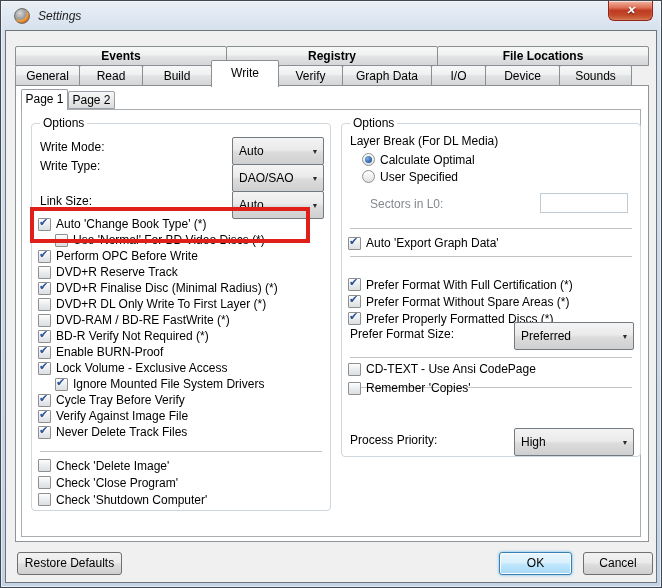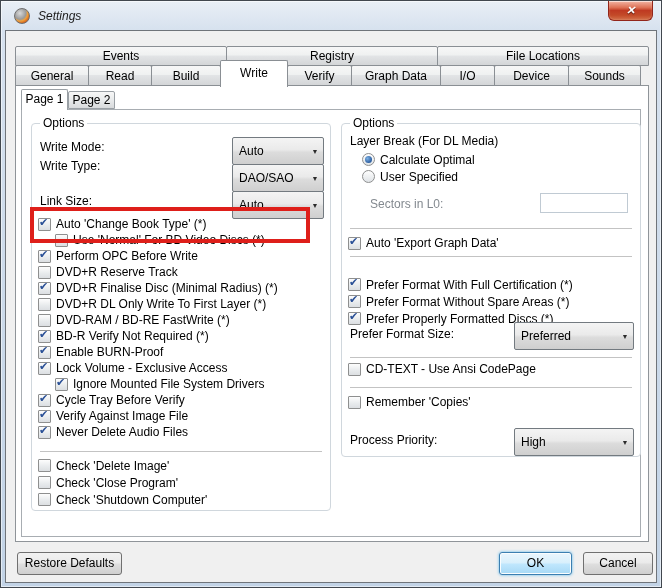--- a/index.html
+++ b/index.html
@@ -24,24 +24,24 @@
   
   .client { position: absolute; left: 4px; top: 29px; right: 4px; bottom: 4px;
     background: #f0f0f0; border: 1px solid #6f747a; }
 
   
   .tabs-row1 { position: absolute; left: 14px; top: 45px; width: 634px; height: 20px; display: flex; z-index: 2; }
   .tabs-row2 { position: absolute; left: 14px; top: 64px; width: 634px; height: 21px; display: flex; z-index: 3; }
   .tab { border: 1px solid #8a8f94; border-radius: 2px 2px 0 0; text-align: center;
     background: linear-gradient(180deg,#f7f7f7,#eff1f1 45%,#e2e4e6 50%,#d4d6d8 100%);
     line-height: 19px; cursor: default; }
-  .tabs-row1 .tab { flex: 1; }
+  .tabs-row1 .tab { flex: 1; font-weight: bold; }
   .tab + .tab { margin-left: -1px; }
   .tabs-row2 .tab { line-height: 20px; }
-  .w1{width:74px}.w2{width:64px}.w3{width:70px}.w4{width:68px}.w5{width:65px}.w6{width:90px}.w7{width:55px}.w8{width:75px}.w9{width:73px}
+  .w1{width:65px}.w2{width:64px}.w3{width:70px}.w4{width:68px}.w5{width:65px}.w6{width:90px}.w7{width:55px}.w8{width:75px}.w9{width:73px}
   .tab.selected { background: #fff; margin-top: -5px; height: 27px; line-height: 24px; z-index: 5; border-bottom: none; position: relative; }
 
   .write-pane { position: absolute; left: 14px; top: 84px; width: 634px; height: 457px;
     background: #fff; border: 1px solid #8f9499; z-index: 1; }
 
   .page-tab1 { position: absolute; left: 20px; top: 88px; width: 47px; height: 21px; z-index: 4;
     background: #fff; border: 1px solid #9aa0a5; border-bottom: none; border-radius: 2px 2px 0 0;
     text-align: center; line-height: 19px; }
   .page-tab2 { position: absolute; left: 67px; top: 90px; width: 47px; height: 18px; z-index: 2;
     background: linear-gradient(180deg,#f7f7f7,#e9ebec 50%,#d8dadc 100%);
@@ -199,21 +199,21 @@
       <div class="row checked">
         <span class="cb"></span>
         <span>Cycle Tray Before Verify</span>
       </div>
       <div class="row checked">
         <span class="cb"></span>
         <span>Verify Against Image File</span>
       </div>
       <div class="row checked">
         <span class="cb"></span>
-        <span>Never Delete Audio Files</span>
+        <span>Never Delete Track Files</span>
       </div>
     </div>
 
     <div class="sep" style="left:8px; right:8px; top:327px;"></div>
 
     <div class="cb-list" style="left:6px; top:333px;">
       <div class="row" style="height:17px;">
         <span class="cb"></span>
         <span>Check 'Delete Image'</span>
       </div>
@@ -281,21 +281,21 @@
 
     <div class="sep" style="left:8px; right:8px; top:233px;"></div>
 
     <div class="row" style="position:absolute; left:6px; top:237px;">
       <span class="cb"></span>
       <span>CD-TEXT - Use Ansi CodePage</span>
     </div>
 
     <div class="sep" style="left:8px; right:8px; top:263px;"></div>
 
-    <div class="row" style="position:absolute; left:6px; top:270px;">
+    <div class="row" style="position:absolute; left:6px; top:256px;">
       <span class="cb"></span>
       <span>Remember 'Copies'</span>
     </div>
 
     <span class="field-label" style="top:309px;">Process Priority:</span>
     <div class="combo" style="left:172px; top:304px; width:120px;">
       <span class="combo-text">High</span>
       <span class="combo-arrow">▼</span>
     </div>
   </div>

